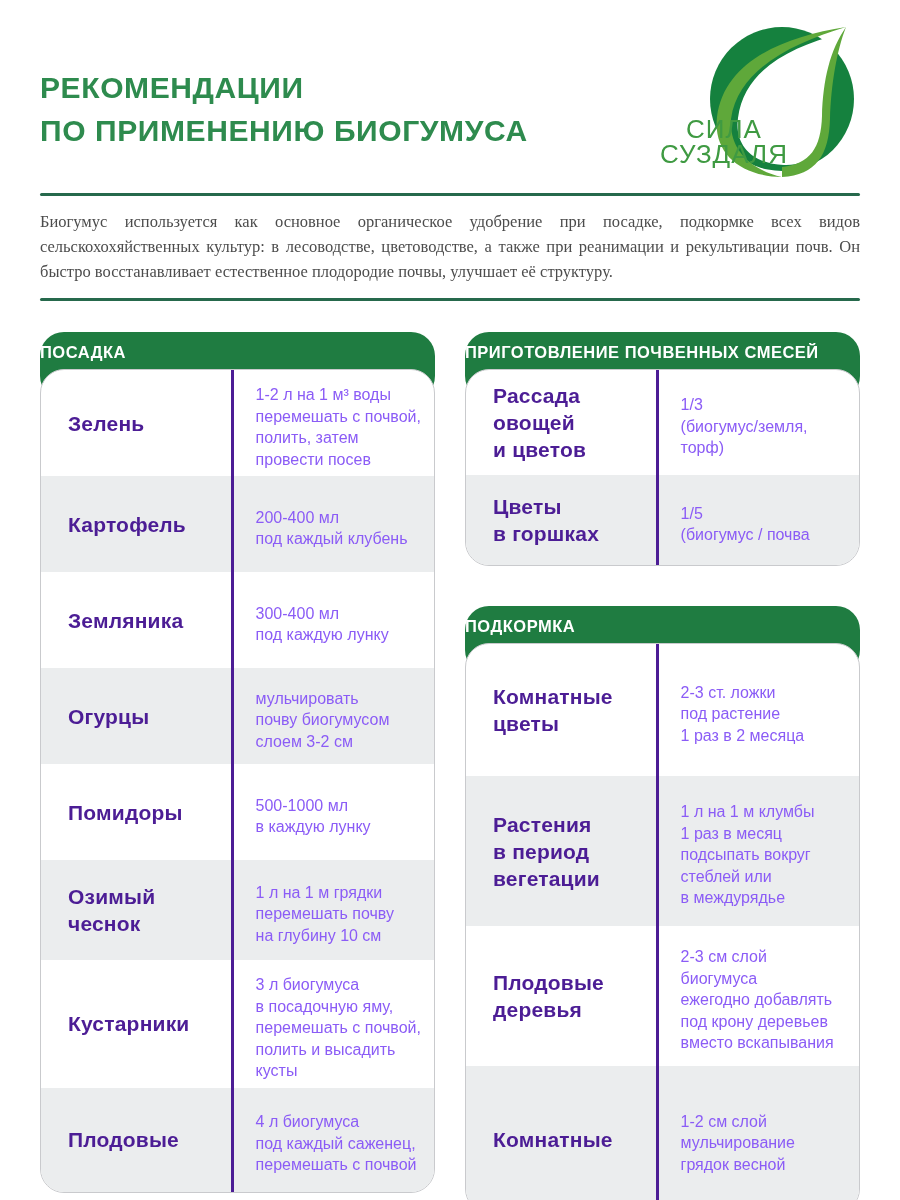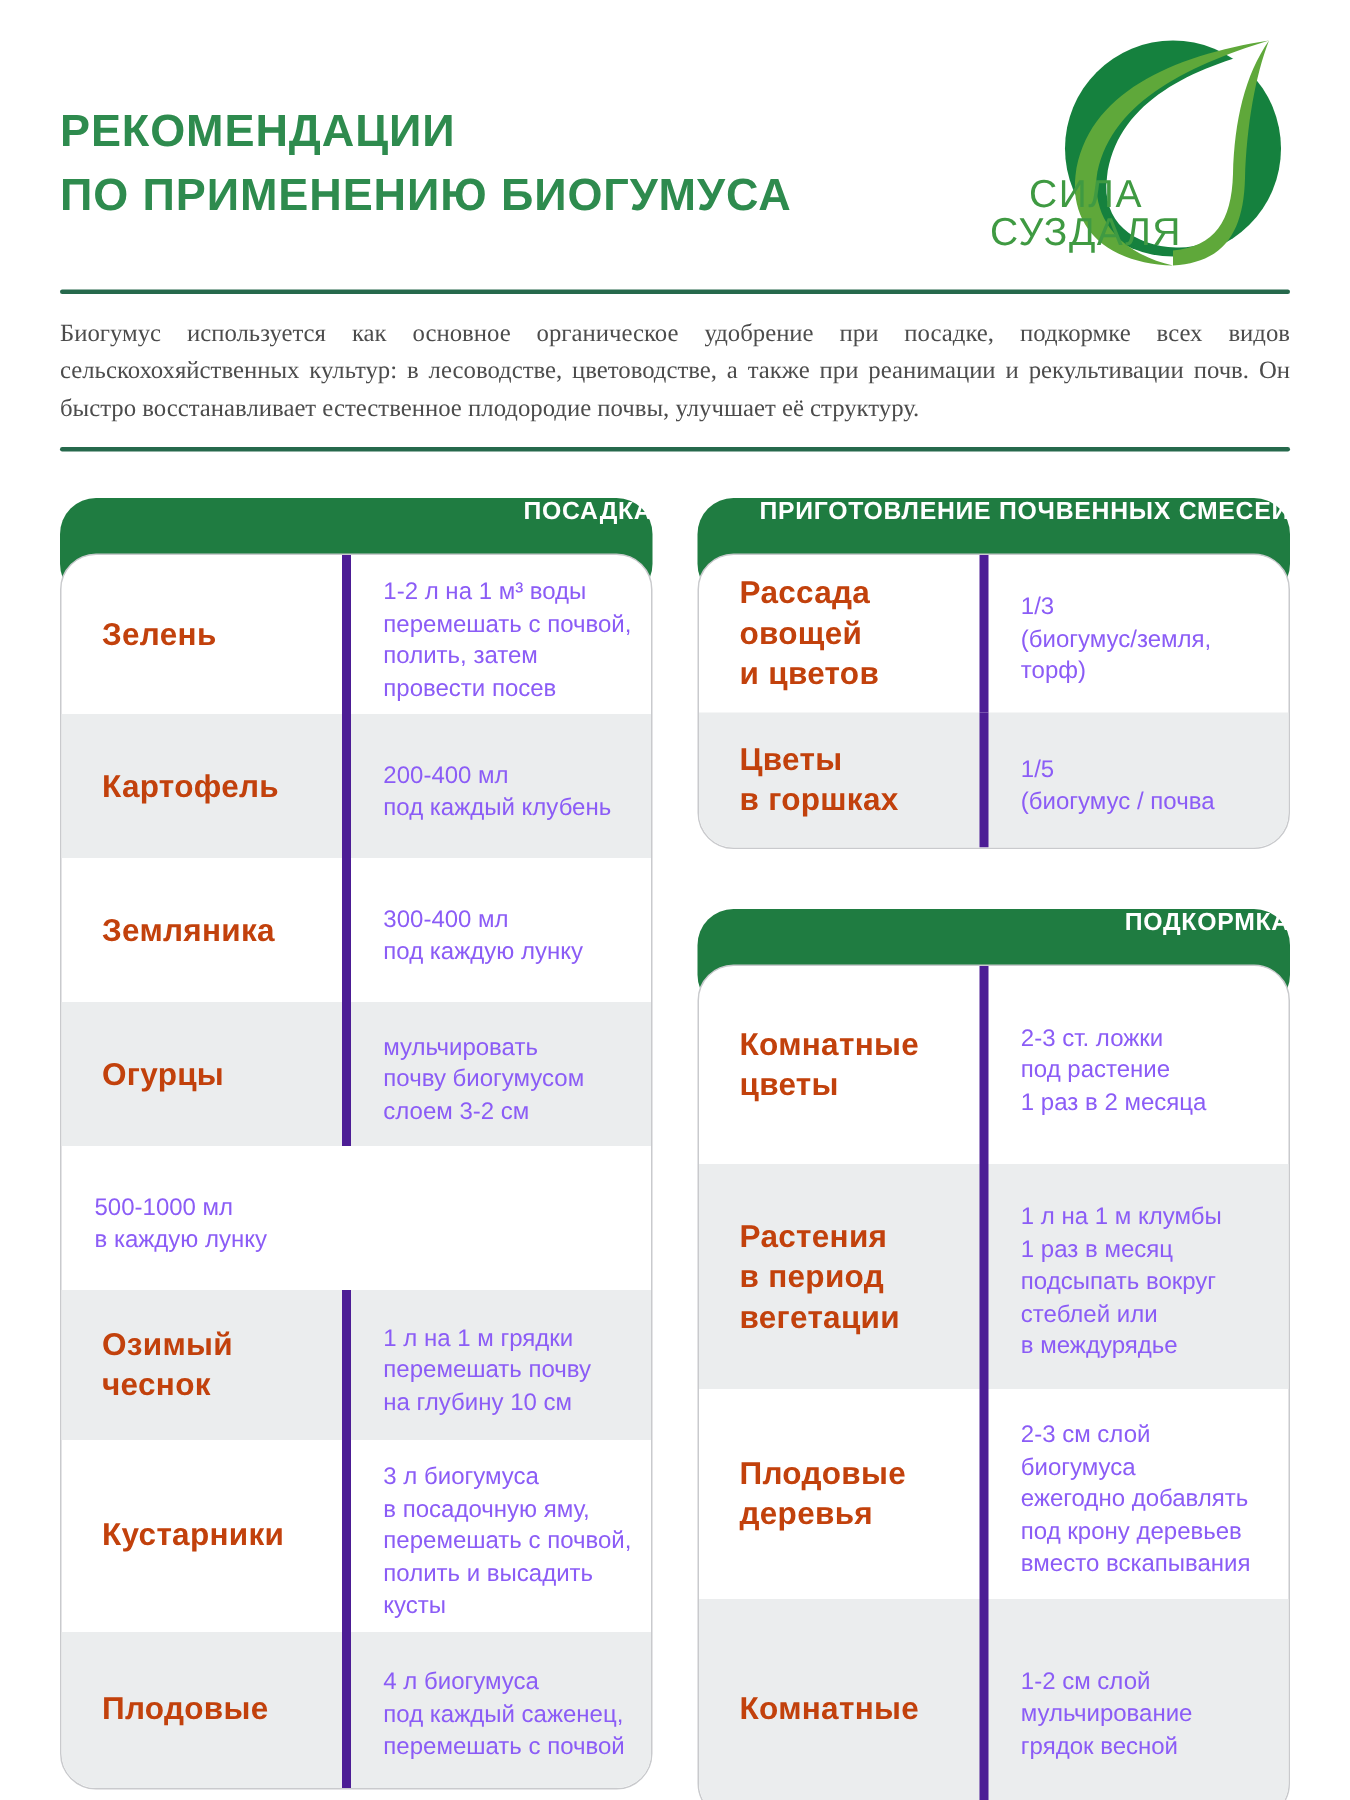--- a/index.html
+++ b/index.html
@@ -47,40 +47,41 @@
   .col { width: 395px; }
 
   
   .card { position: relative; }
   .card + .card { margin-top: 40px; }
   .card-head {
     position: relative; z-index: 1;
     background: #1f7c41;
     border-radius: 24px;
     height: 68px;
-    text-align: right;
+    text-align: left;
     color: #ffffff; font-weight: 700; font-size: 16.5px;
     letter-spacing: 0.5px;
+    padding-top: 11px;
   }
   .card-body {
     position: relative; z-index: 2;
     margin-top: -31px;
     background: #ffffff;
     border: 1px solid #c9cacd;
     border-radius: 24px;
     overflow: hidden;
   }
   .row { display: flex; align-items: stretch; }
   .row:nth-child(even) { background: #ebedee; }
   .cell { display: flex; align-items: center; }
   .label-cell {
     width: 49%;
-    border-right: 6px solid #4c1d95;
+    border-right: 3px solid #4c1d95;
     padding: 12px 10px 12px 27px;
-    font-size: 21px; font-weight: 700; color: #c2410c;
+    font-size: 21px; font-weight: 700; color: #4c1d95;
     line-height: 27px; letter-spacing: 0.2px;
     white-space: pre-line;
   }
   .value-cell {
     width: 51%;
     padding: 14px 8px 6px 22px;
     font-size: 16px; color: #8b5cf6; line-height: 21.5px;
     white-space: pre-line;
   }
 </style>
@@ -134,20 +135,21 @@
             <div class="cell value-cell">300-400 мл
 под каждую лунку</div>
           </div>
           <div class="row" style="min-height:96px">
             <div class="cell label-cell">Огурцы</div>
             <div class="cell value-cell">мульчировать
 почву биогумусом
 слоем 3-2 см</div>
           </div>
           <div class="row" style="min-height:96px">
+            <div class="cell label-cell">Помидоры</div>
             <div class="cell value-cell">500-1000 мл
 в каждую лунку</div>
           </div>
           <div class="row" style="min-height:100px">
             <div class="cell label-cell">Озимый
 чеснок</div>
             <div class="cell value-cell">1 л на 1 м грядки
 перемешать почву
 на глубину 10 см</div>
           </div>

